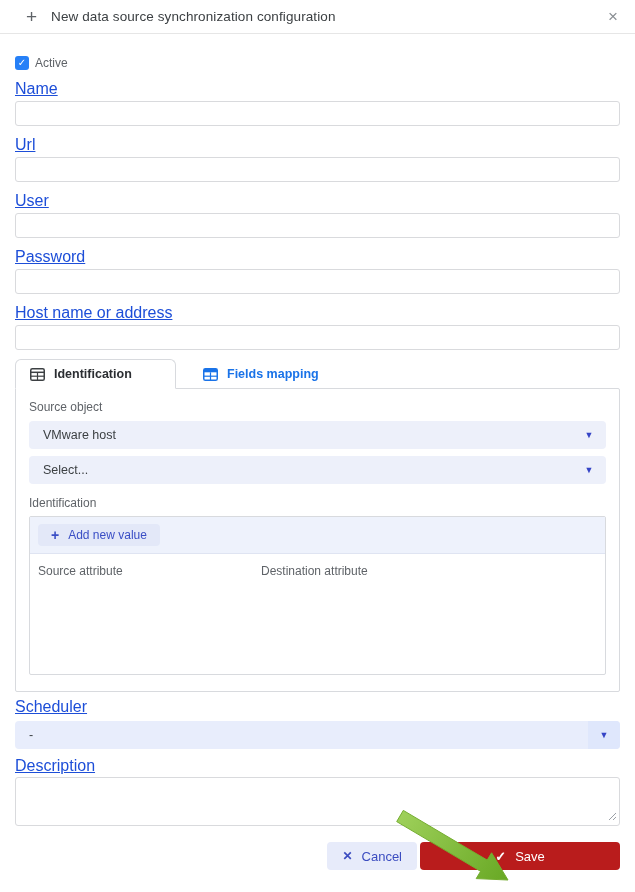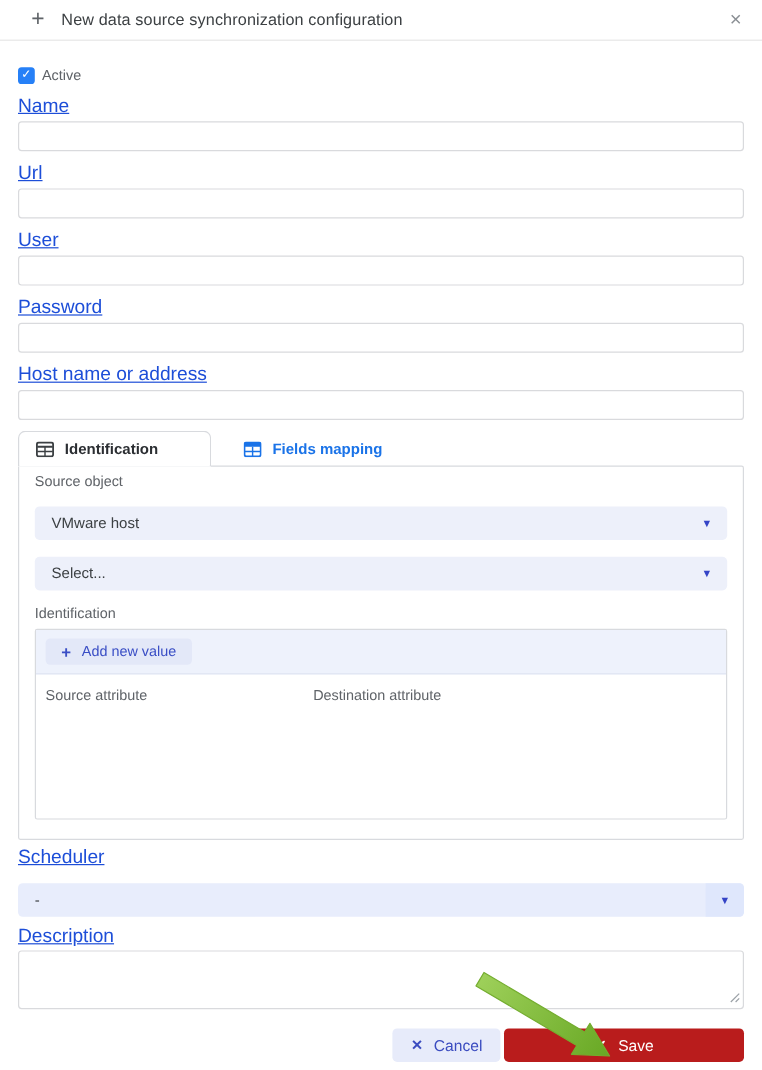--- a/index.html
+++ b/index.html
@@ -33,26 +33,26 @@
   
   .tabs { display:flex; margin-top:9px; height:30px; }
   .tab { display:flex; align-items:center; gap:9px; font-size:12.5px;
          font-weight:700; cursor:pointer; }
   .tab.active { width:161px; padding:0 14px; background:#fff; color:#2b2e32;
                 border:1px solid #d8dade; border-bottom:1px solid #fff;
                 border-radius:6px 6px 0 0; position:relative; z-index:2; }
   .tab.inactive { color:#1a73e8; padding:0 27px; }
 
   .panel { border:1px solid #d8dade; margin-top:-1px; border-radius:0 2px 2px 2px;
-           padding:5px 13px 16px; }
+           padding:11px 13px 16px; }
 
   .p-label { font-size:12px; color:#5f6368; margin-top:12px; line-height:14px; }
   .p-label.first { margin-top:0; }
 
-  .dropdown { margin-top:14px; height:28px; background:#edf0fa; border-radius:4px;
+  .dropdown { margin-top:7px; height:28px; background:#edf0fa; border-radius:4px;
               display:flex; align-items:center; padding:0 0 0 14px;
               font-size:12.5px; color:#3c4043; cursor:pointer; }
   .caret { margin-left:auto; color:#3544c6; font-size:9px; width:34px;
            text-align:center; }
   .dropdown.scheduler { background:#e8edfc; }
   .dropdown.scheduler .caret-box { margin-left:auto; align-self:stretch; width:32px;
            background:#dfe7fc; border-radius:0 4px 4px 0; display:flex;
            align-items:center; justify-content:center; }
   .dropdown.scheduler .caret-box .caret { margin:0; width:auto; }
 

